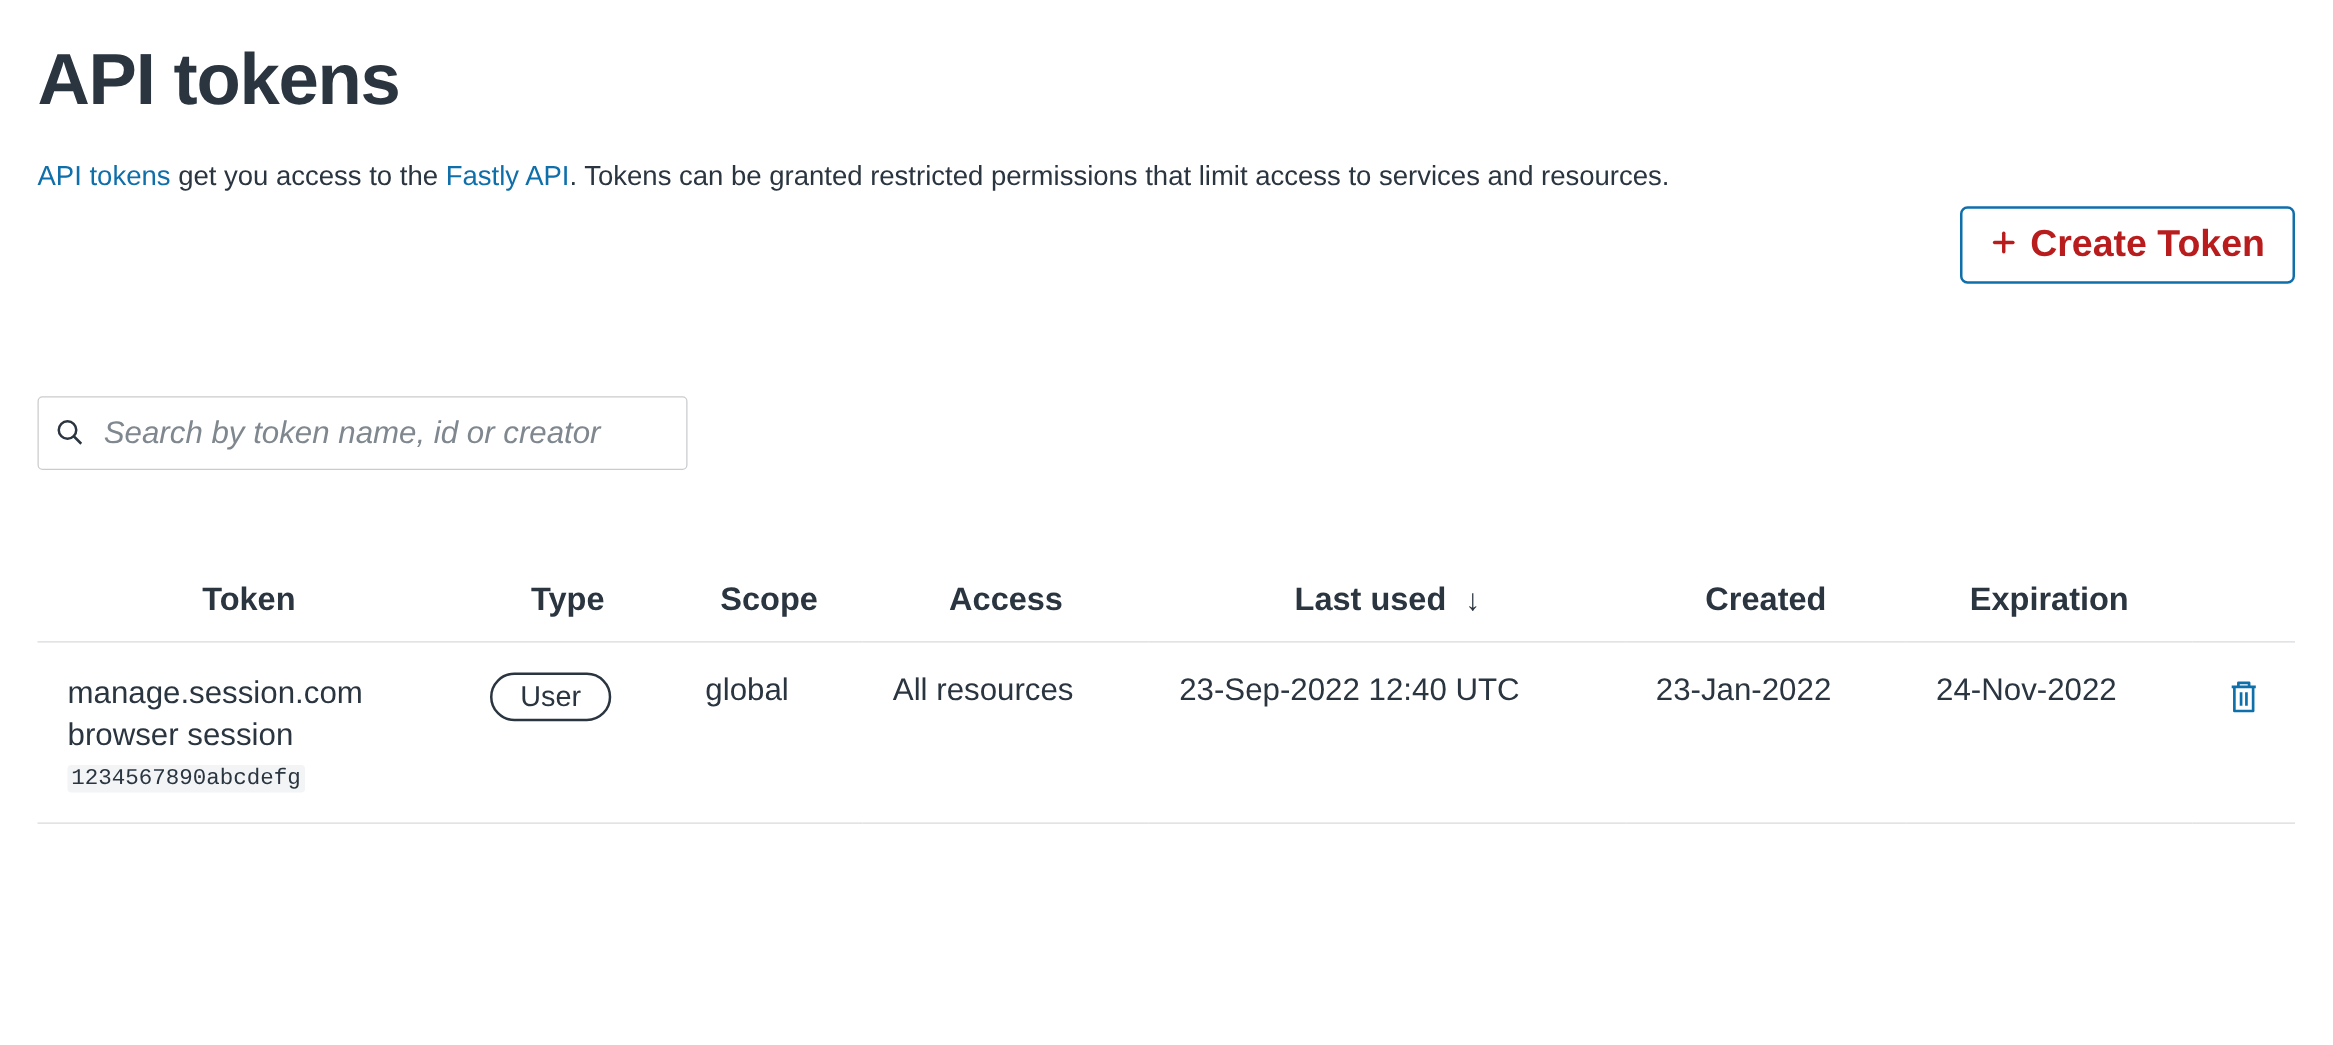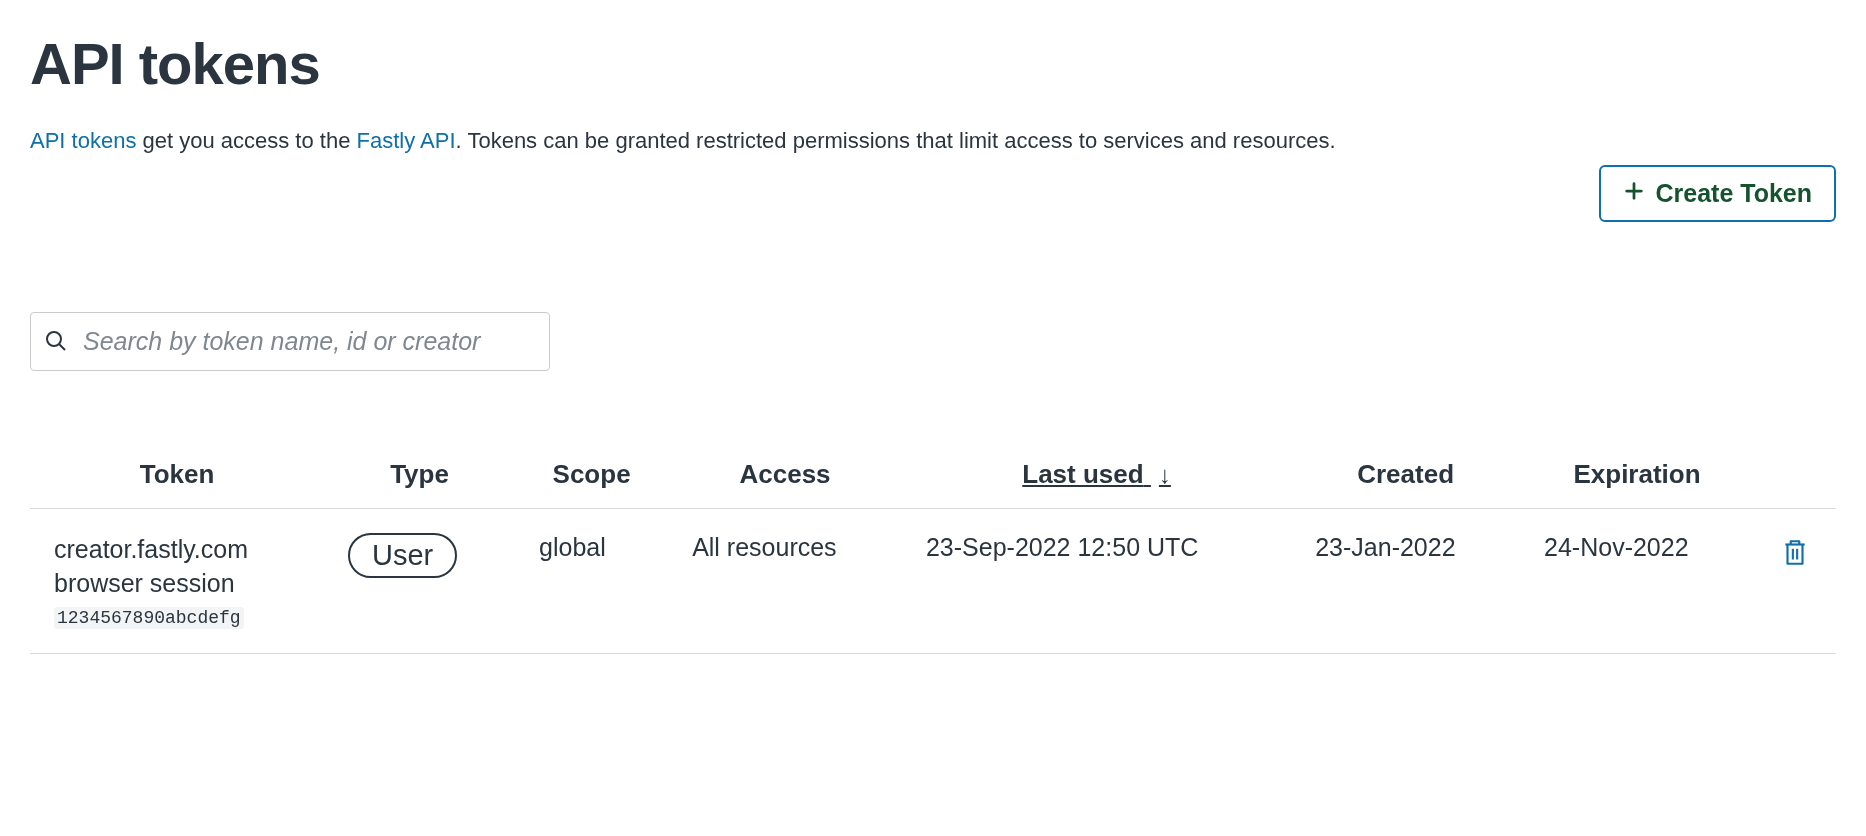--- a/index.html
+++ b/index.html
@@ -35,23 +35,23 @@
     .action-row {
       display: flex;
       justify-content: flex-end;
       margin-bottom: 90px;
     }
     .btn-create {
       display: inline-flex;
       align-items: center;
       gap: 10px;
       border: 2px solid #0f6faa;
-      color: #14532d;
+      color: #b91c1c;
       background: #fff;
-      font-size: 25px;
+      font-size: 30px;
       font-weight: 600;
       padding: 12px 22px;
       border-radius: 6px;
       cursor: pointer;
     }
     .btn-create svg {
       width: 22px;
       height: 22px;
     }
     .search-wrap {
@@ -89,21 +89,20 @@
     thead th {
       text-align: center;
       font-size: 26px;
       font-weight: 700;
       color: #2a3540;
       padding: 18px 24px;
       border-bottom: 1px solid #d7dadd;
     }
     thead th.sortable {
       cursor: pointer;
-      text-decoration: underline;
     }
     .sort-arrow {
       margin-left: 8px;
       font-size: 24px;
     }
     tbody td {
       font-size: 25px;
       color: #2a3540;
       padding: 24px 24px;
       border-bottom: 1px solid #d7dadd;
@@ -120,21 +119,21 @@
       background: #f2f4f5;
       padding: 1px 3px;
       border-radius: 3px;
       margin-top: 2px;
     }
     .pill {
       display: inline-block;
       border: 2px solid #2a3540;
       border-radius: 999px;
       padding: 4px 22px;
-      font-size: 29px;
+      font-size: 23px;
       font-weight: 500;
       color: #2a3540;
     }
     .trash-cell {
       text-align: right;
       width: 60px;
     }
     .trash-btn {
       background: none;
       border: none;
@@ -191,31 +190,31 @@
       </th>
       <th>Created</th>
       <th>Expiration</th>
       <th></th>
     </tr>
   </thead>
   <tbody>
     <tr>
       <td>
         <div class="token-name">
-          <span>creator.fastly.com</span><br>
+          <span>manage.session.com</span><br>
           <span>browser session</span>
         </div>
         <span class="token-id">1234567890abcdefg</span>
       </td>
       <td>
         <span class="pill">User</span>
       </td>
       <td>global</td>
       <td style="white-space:pre-line;">All resources</td>
-      <td style="white-space:pre-line;">23-Sep-2022 12:50 UTC</td>
+      <td style="white-space:pre-line;">23-Sep-2022 12:40 UTC</td>
       <td>23-Jan-2022</td>
       <td>24-Nov-2022</td>
       <td class="trash-cell">
         <button class="trash-btn">
           <span>
             <svg viewBox="0 0 24 28" fill="none" stroke="currentColor" stroke-width="2" stroke-linejoin="round">
               <path d="M3 7 L21 7"></path>
               <path d="M8 7 L8 4 L16 4 L16 7"></path>
               <path d="M5 7 L5 25 L19 25 L19 7"></path>
               <line x1="10" y1="11" x2="10" y2="21"></line>

